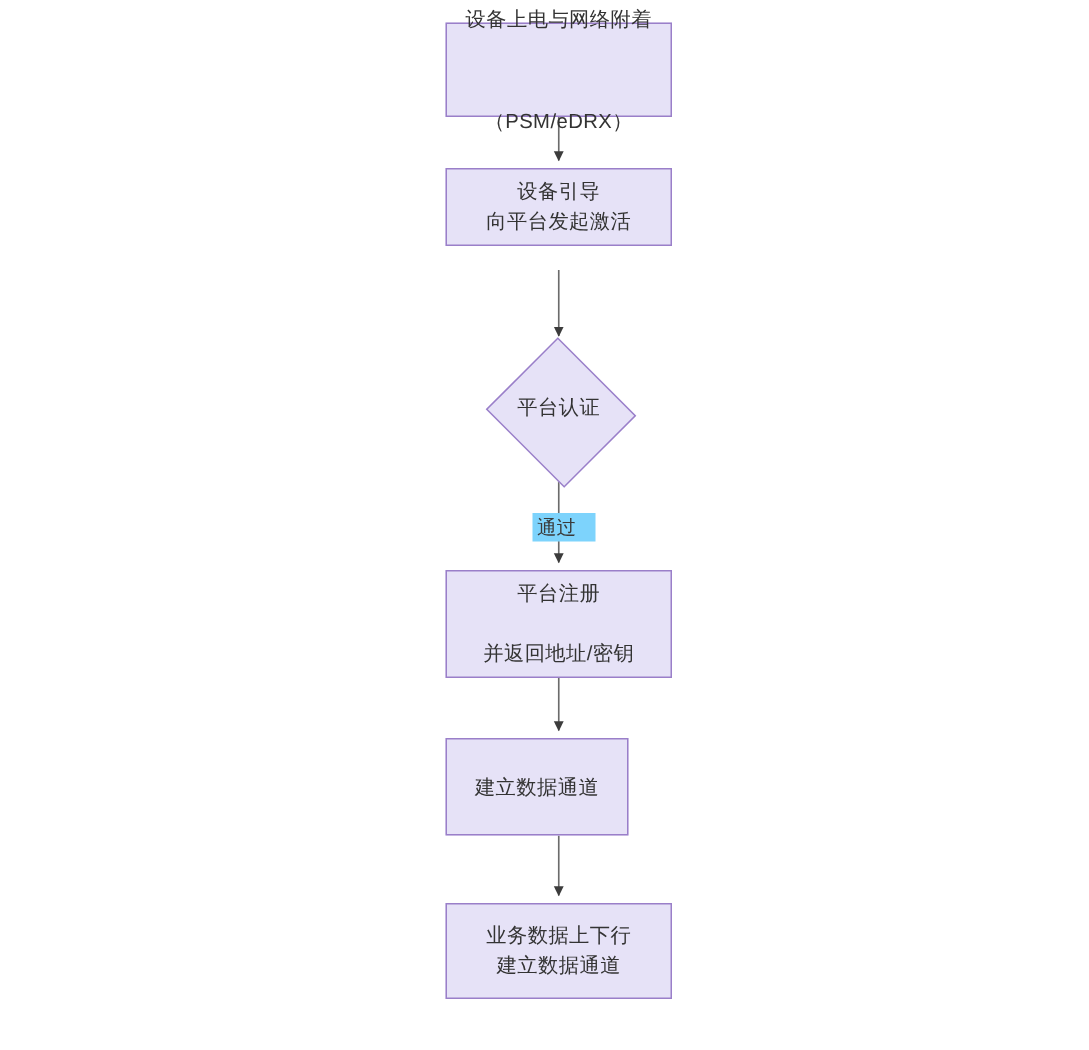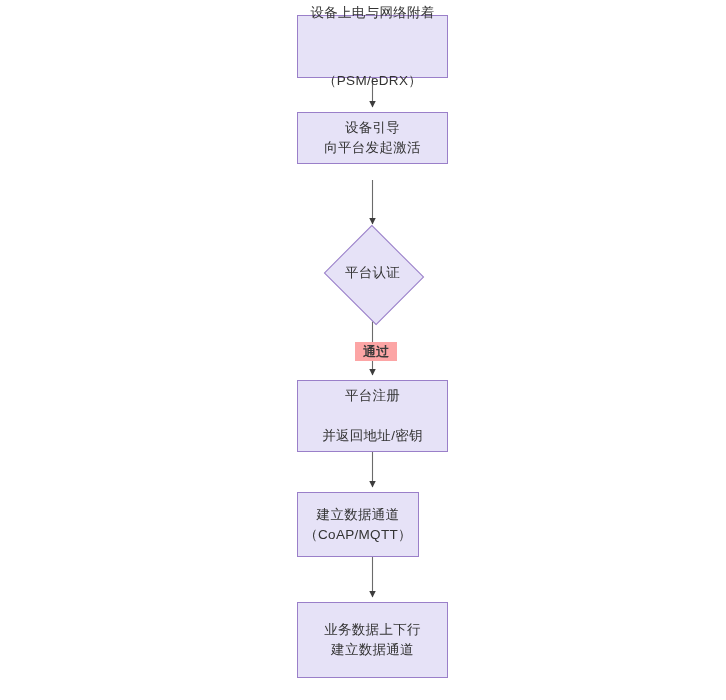--- a/index.html
+++ b/index.html
@@ -77,28 +77,27 @@
   }
   .node.decision .dia-label {
     position: relative;
     z-index: 2;
     font-family: Liberation Mono, monospace;
   }
 
   
   .edge-label {
     position: absolute;
-    background: #fca5a5;
+    background: #7dd3fc;
     color: #3a3a3a;
     font-size: 13px;
     line-height: 17px;
     padding: 1px 3px;
     white-space: nowrap;
-    text-align: center;
-    font-weight: bold;
+    text-align: left;
   }
 </style>
 </head>
 <body>
 
 <div id="canvas">
 
   <svg id="edges" viewBox="0 0 726 700" width="726" height="700" xmlns="http://www.w3.org/2000/svg">
     <defs>
       <marker id="arrowhead" markerWidth="8" markerHeight="8" refX="5.6" refY="3" orient="auto" markerUnits="strokeWidth">
@@ -134,21 +133,20 @@
 
   <div class="edge-label" style="left:355px; top:342px; width:36px;">通过</div>
 
   <div class="node process" style="left:297px; top:380px; width:151px; height:72px;gap:20px;">
     <span class="line">平台注册</span>
     <span class="line">并返回地址/密钥</span>
   </div>
 
   <div class="node process" style="left:297px; top:492px; width:122px; height:65px;">
     <span class="line">建立数据通道</span>
-    <span class="line">（CoAP/MQTT）</span>
   </div>
 
-  <div class="node process" style="left:297px; top:602px; width:151px; height:76px;">
+  <div class="node process" style="left:297px; top:602px; width:151px; height:64px;">
     <span class="line">业务数据上下行</span>
     <span class="line">建立数据通道</span>
   </div>
 
 </div>
 
 </body></html>

